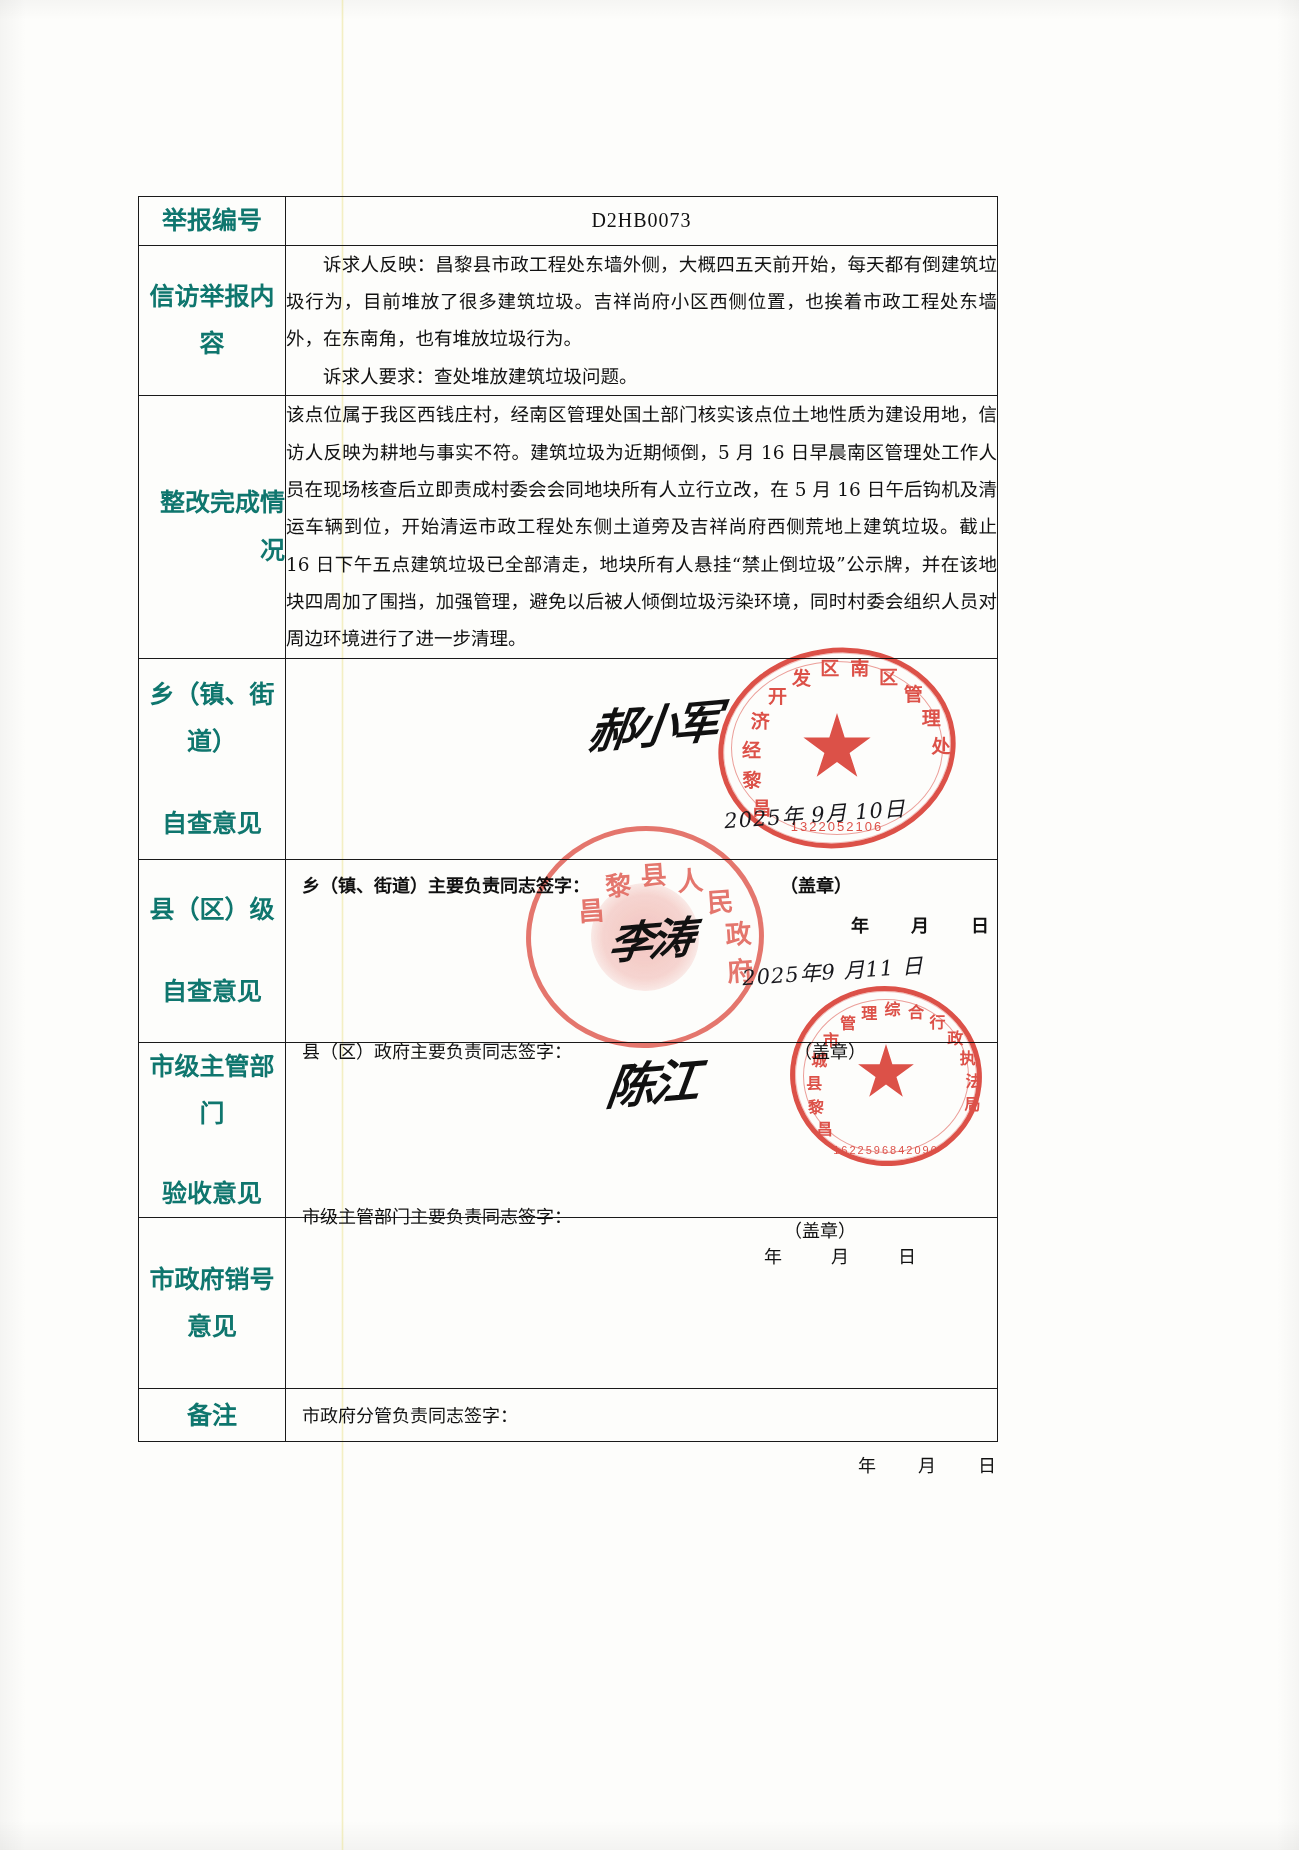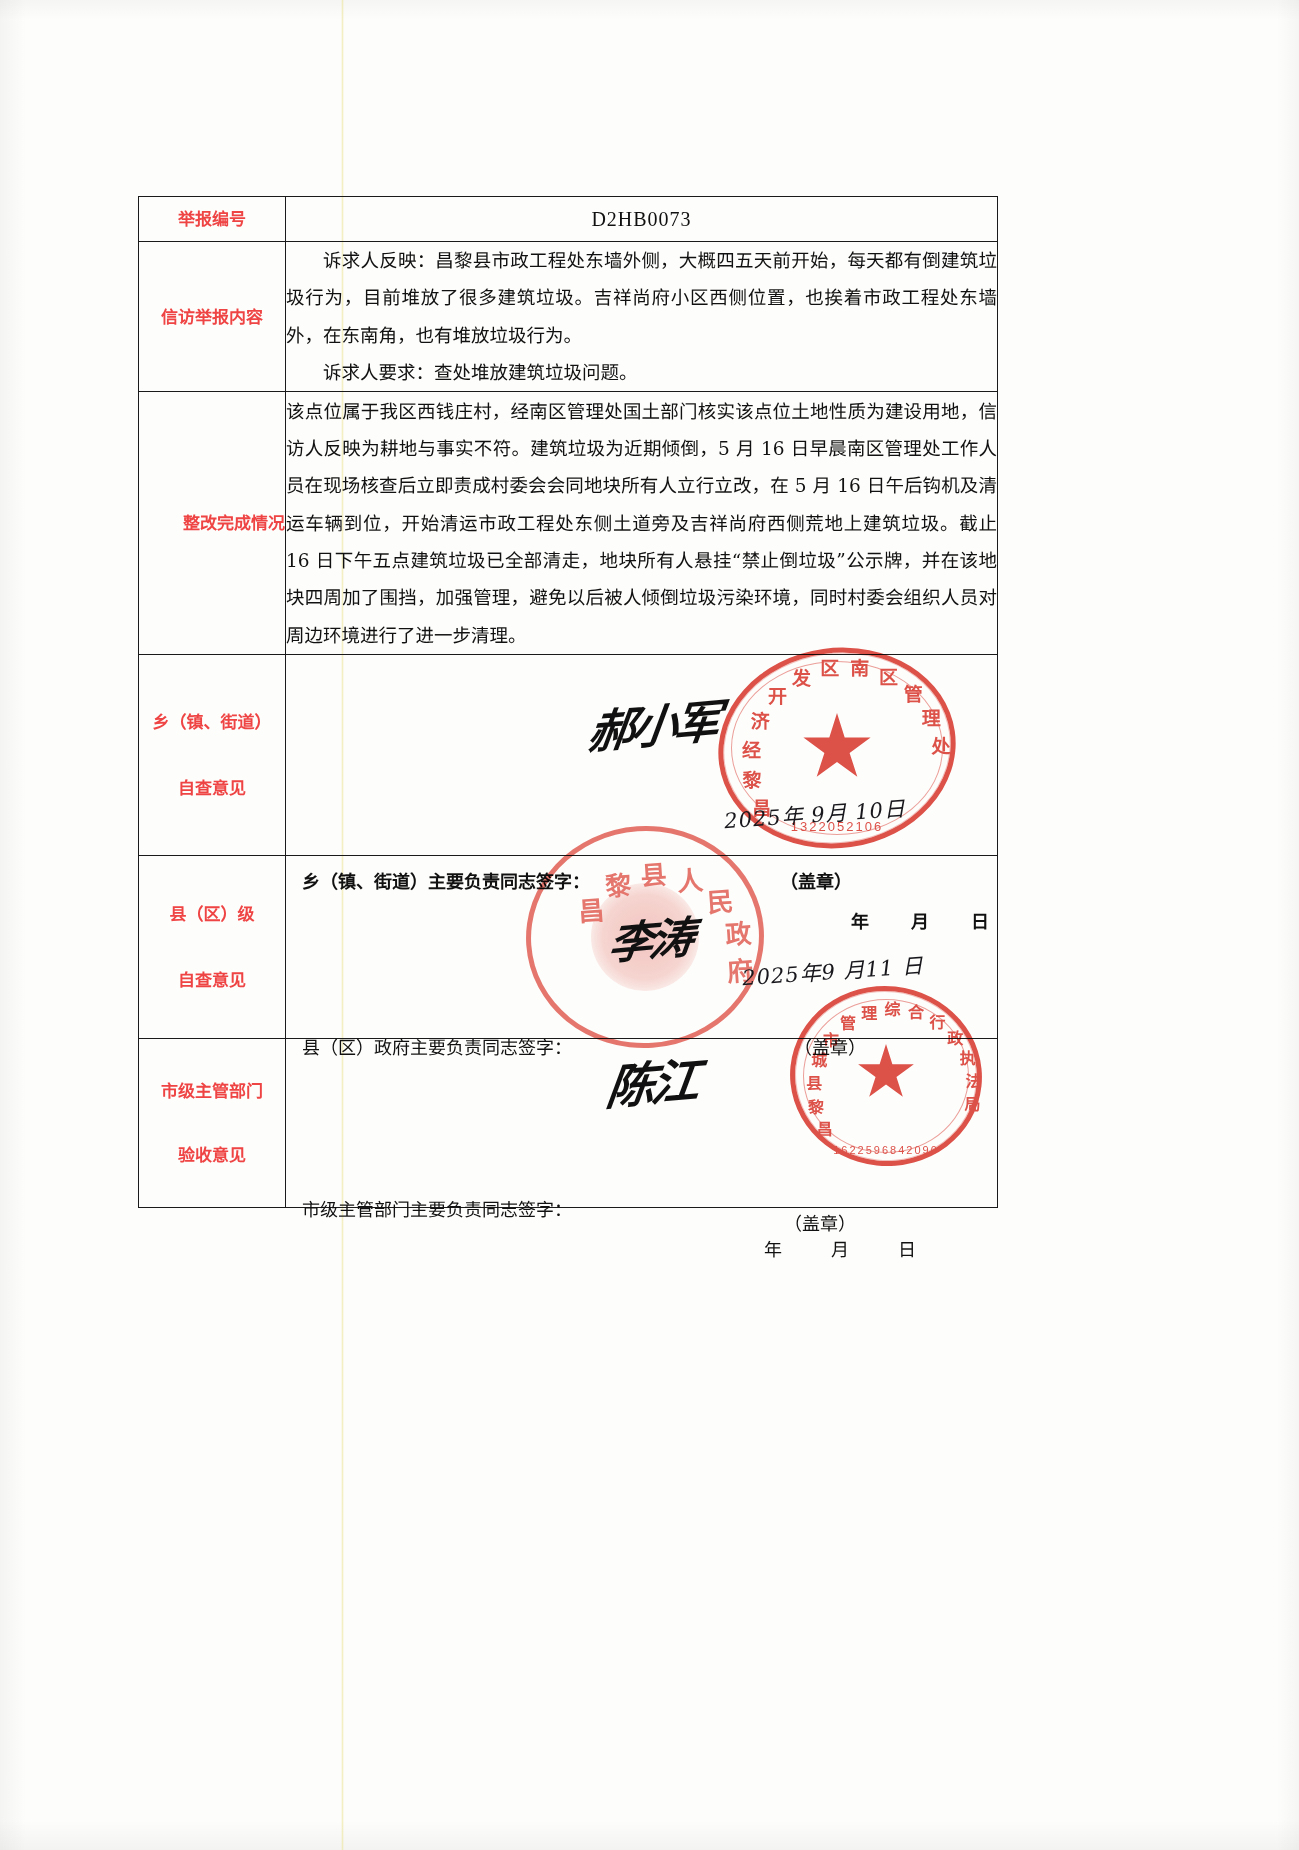--- a/index.html
+++ b/index.html
@@ -48,23 +48,23 @@
     table-layout:fixed;
   }
   table.form td{
     border:1.6px solid #1a1a1a;
     vertical-align:middle;
     padding:0;
   }
   td.label{
     width:146px;
     text-align:center;
-    font-size:17px;
+    font-size:25px;
     font-weight:bold;
-    color:#ef4444;
+    color:#0f766e;
     line-height:1.9;
     font-family:"DejaVu Serif","Liberation Serif",serif;
   }
   td.value{
     padding:8px 14px 10px 14px;
   }
   .code{
     text-align:center;
     font-size:20px;
     letter-spacing:1px;
@@ -244,21 +244,36 @@
         <div class="cellbox">
           <div class="sign-line" style="position:absolute;left:16px;top:72px;">市级主管部门主要负责同志签字：</div>
           <div class="sign-line" style="position:absolute;left:498px;top:86px;">（盖章）</div>
           <div class="date-line" style="position:absolute;left:478px;top:112px;">年</div>
           <div class="date-line" style="position:absolute;left:545px;top:112px;">月</div>
           <div class="date-line" style="position:absolute;left:612px;top:112px;">日</div>
         </div>
       </td>
     </tr>
 
-
+    <tr>
+      <td class="label" style="height:170px;">市政府销号意见</td>
+      <td class="value" style="position:relative;">
+        <div class="cellbox">
+          <div class="sign-line" style="position:absolute;left:16px;top:98px;">市政府分管负责同志签字：</div>
+          <div class="date-line" style="position:absolute;left:572px;top:148px;">年</div>
+          <div class="date-line" style="position:absolute;left:632px;top:148px;">月</div>
+          <div class="date-line" style="position:absolute;left:692px;top:148px;">日</div>
+        </div>
+      </td>
+    </tr>
+
+    <tr>
+      <td class="label" style="height:52px;">备注</td>
+      <td class="value"></td>
+    </tr>
 
   </tbody>
     </table>
 
   <div class="seal" style="left:718px;top:648px;width:238px;height:200px;">
     <div class="ring" style="transform:rotate(-8deg);"></div>
     <div class="inner-ring"></div>
     <div class="star"></div>
     <div class="arc-text">
       <span style="transform:rotate(-118deg) translate(0,-96px) rotate(118deg);">昌</span>

